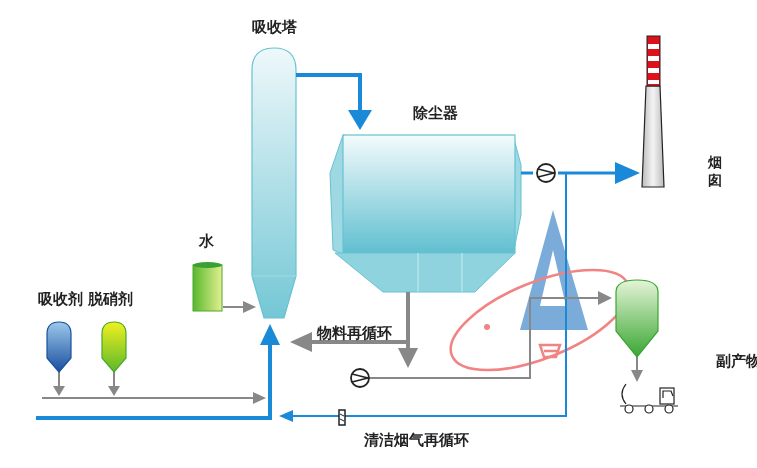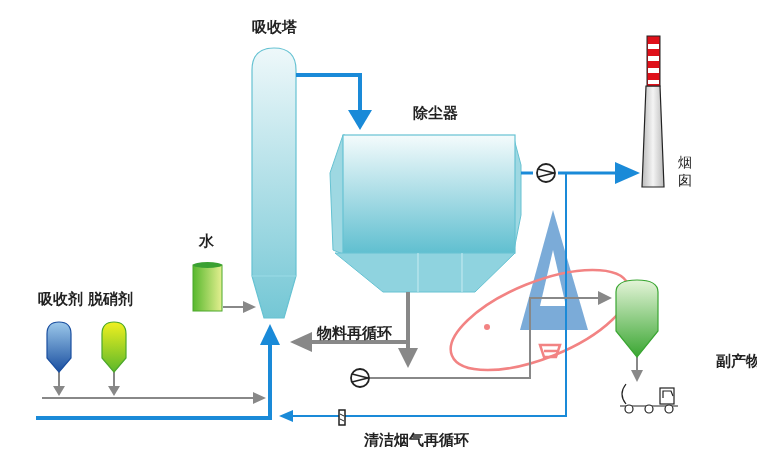--- a/index.html
+++ b/index.html
@@ -1,19 +1,19 @@
 <!DOCTYPE html>
 <html><head>
 <meta charset="utf-8">
 <style>
   html,body{margin:0;padding:0;background:#fff;}
   body{width:757px;height:468px;position:relative;overflow:hidden;font-family:"DejaVu Sans",sans-serif;}
   svg{position:absolute;left:0;top:0;}
   .lbl{position:absolute;font-size:15px;font-weight:bold;color:#222;white-space:nowrap;font-family:"DejaVu Sans",sans-serif;}
-  .vlbl{position:absolute;font-size:14px;font-weight:normal;color:#222;width:16px;line-height:18px;font-family:"DejaVu Sans",sans-serif;}
+  .vlbl{position:absolute;font-size:14px;font-weight:bold;color:#222;width:16px;line-height:18px;font-family:"DejaVu Sans",sans-serif;margin-left:30px;}
 </style>
 </head>
 <body>
 
 <svg width="757" height="468" viewBox="0 0 757 468">
   <defs>
     <linearGradient id="towerGrad" x1="0" y1="0" x2="0" y2="1">
       <stop offset="0" stop-color="#eef8fa"></stop>
       <stop offset="1" stop-color="#74c7d5"></stop>
     </linearGradient>

